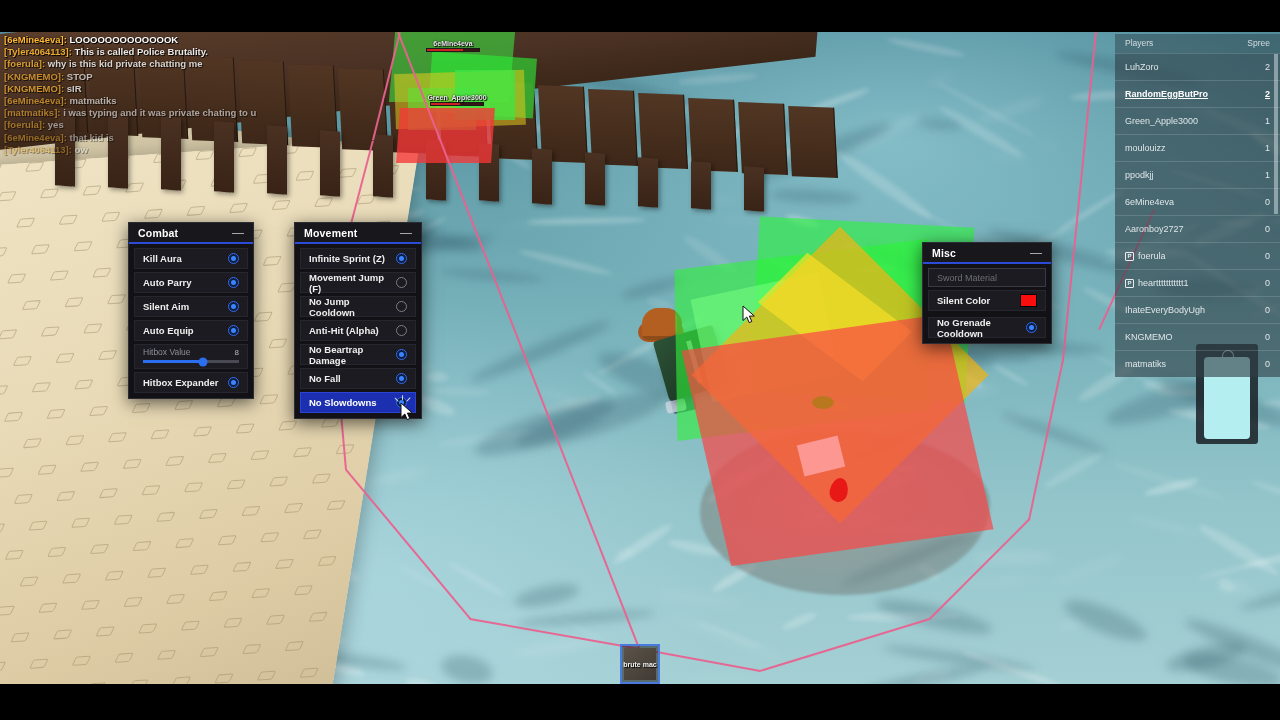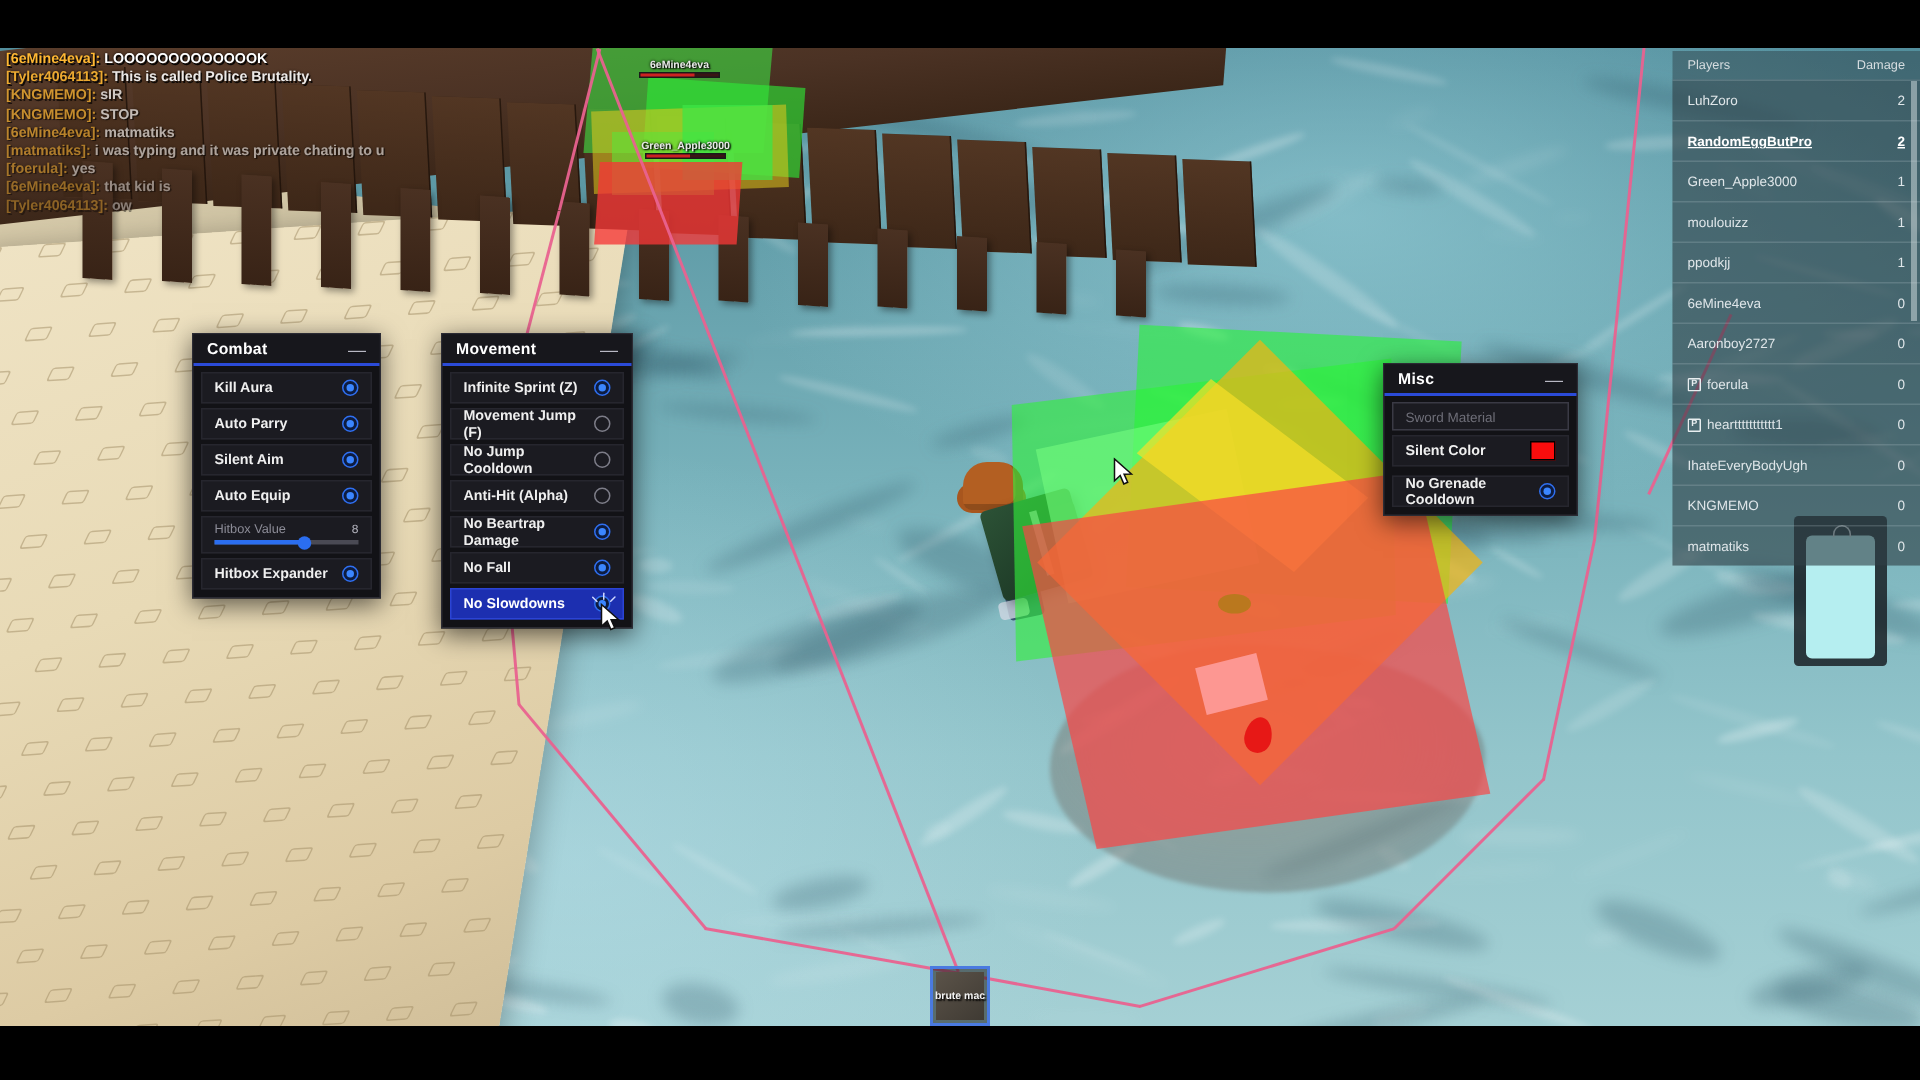--- a/index.html
+++ b/index.html
@@ -737,22 +737,23 @@
         <div class="tracer" style="left: 345px; top: 470px; width: 170.66px; transform: rotate(-95.0425deg);"></div>
         <div class="tracer" style="left: 330px; top: 300px; width: 165.421px; transform: rotate(-75.2917deg);"></div>
         <div class="tracer" style="left: 372px; top: 140px; width: 111.324px; transform: rotate(-75.9638deg);"></div>
         <div class="tracer" style="left: 1155px; top: 210px; width: 132.004px; transform: rotate(114.624deg);"></div>
       </div>
   </div>
 
   <div id="chat">
       <div class="cline" style="opacity: 1;"><span class="cname">[6eMine4eva]:</span><span class="cmsg"> LOOOOOOOOOOOOOK</span></div>
       <div class="cline" style="opacity: 0.89;"><span class="cname">[Tyler4064113]:</span><span class="cmsg"> This is called Police Brutality.</span></div>
+      <div class="cline" style="opacity: 0.78;"><span class="cname">[foerula]:</span><span class="cmsg"> why is this kid private chatting me</span></div>
+      <div class="cline" style="opacity: 0.67;"><span class="cname">[KNGMEMO]:</span><span class="cmsg"> STOP</span></div>
       <div class="cline" style="opacity: 0.73;"><span class="cname">[KNGMEMO]:</span><span class="cmsg"> sIR</span></div>
-      <div class="cline" style="opacity: 0.67;"><span class="cname">[KNGMEMO]:</span><span class="cmsg"> STOP</span></div>
       <div class="cline" style="opacity: 0.61;"><span class="cname">[6eMine4eva]:</span><span class="cmsg"> matmatiks</span></div>
       <div class="cline" style="opacity: 0.56;"><span class="cname">[matmatiks]:</span><span class="cmsg"> i was typing and it was private chating to u</span></div>
       <div class="cline" style="opacity: 0.51;"><span class="cname">[foerula]:</span><span class="cmsg"> yes</span></div>
       <div class="cline" style="opacity: 0.45;"><span class="cname">[6eMine4eva]:</span><span class="cmsg"> that kid is</span></div>
       <div class="cline" style="opacity: 0.4;"><span class="cname">[Tyler4064113]:</span><span class="cmsg"> ow</span></div>
     </div>
 
   <div class="panel" style="left:128px; top:222px; width:126px;">
     <div class="p-head">
       <span class="p-title">Combat</span>
@@ -848,21 +849,21 @@
         </div>
     </div>
   </div>
 
   <div id="pl-hl-frame"></div>
   <div id="pl-highlight"></div>
   <div id="pl-hl-cap"></div>
   <div id="plist">
     <div class="pl-head">
       <span>Players</span>
-      <span>Damage</span>
+      <span>Spree</span>
     </div>
     <div id="pl-rows">
         <div class="pl-row">
           <div class="pl-left">
             <span class="pl-name">LuhZoro</span>
           </div>
           <span class="pl-spree">2</span>
         </div>
         <div class="pl-row me">
           <div class="pl-left">

